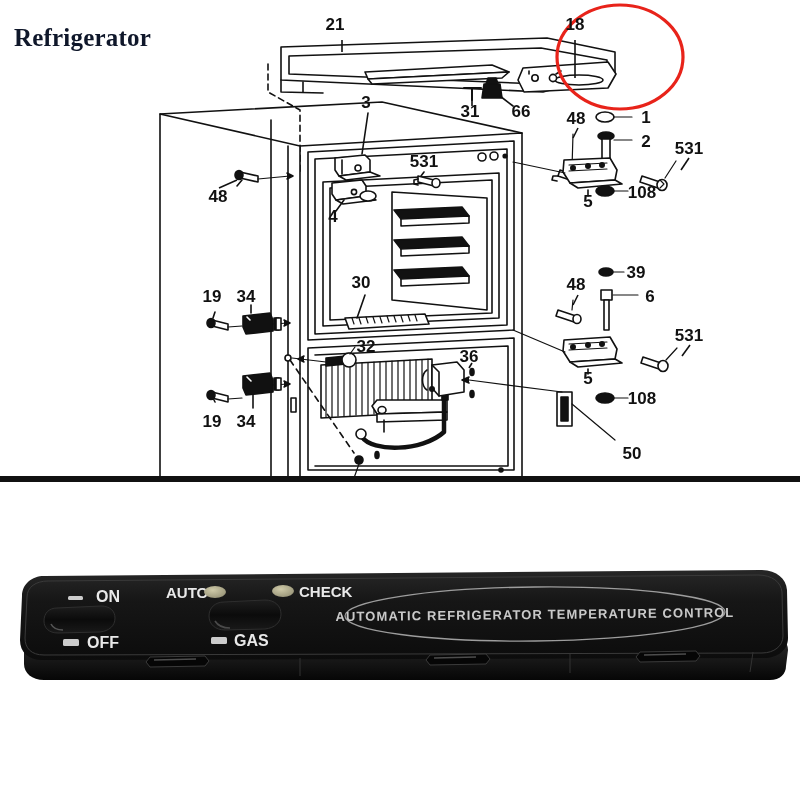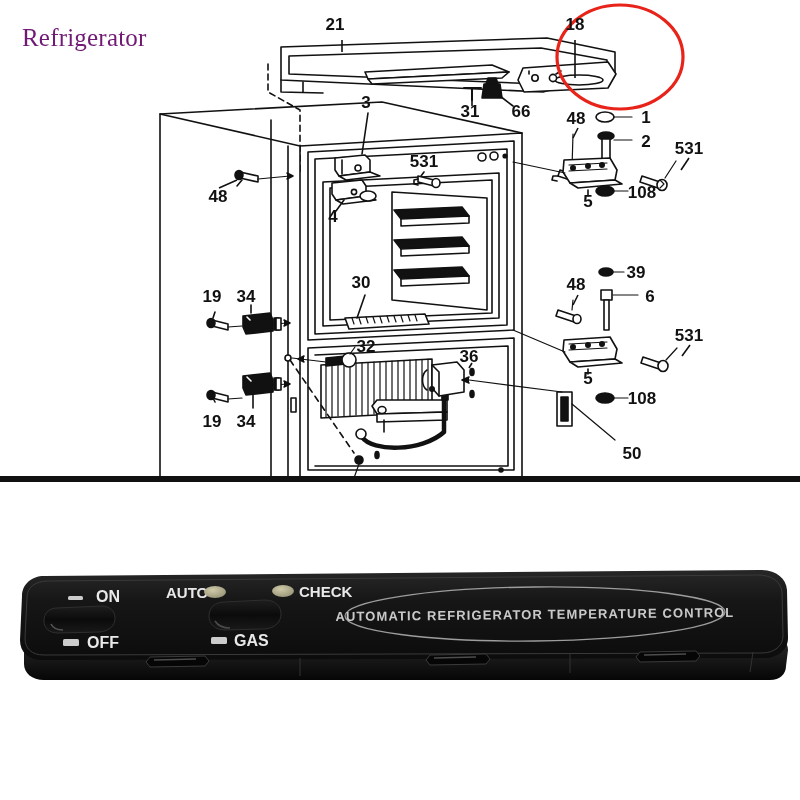--- a/index.html
+++ b/index.html
@@ -4,24 +4,24 @@
 <style>
   html,body{margin:0;padding:0;}
   body{
     width:800px;height:800px;background:#ffffff;overflow:hidden;
     font-family:"Liberation Sans",sans-serif;
   }
   #root{position:relative;width:800px;height:800px;}
 
   
   .title{
-    position:absolute;left:22px;top:24px;
+    position:absolute;left:14px;top:24px;
     font-family:"Liberation Serif",serif;
-    font-weight:normal;font-size:25px;letter-spacing:.2px;
-    color:#701a75;
+    font-weight:bold;font-size:25px;letter-spacing:.2px;
+    color:#0f172a;
   }
 
   
   .diagram{position:absolute;left:0;top:0;width:800px;height:500px;padding-left:32px;}
   .diagram svg{display:block;}
 
   
   .divider{
     position:absolute;left:0;top:476px;width:800px;height:6px;background:#111;
   }

